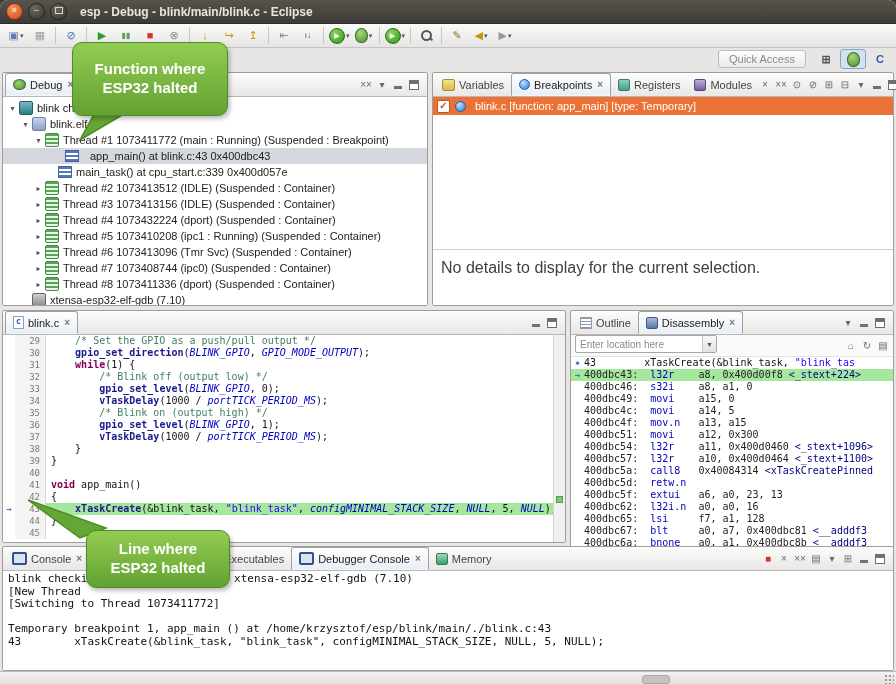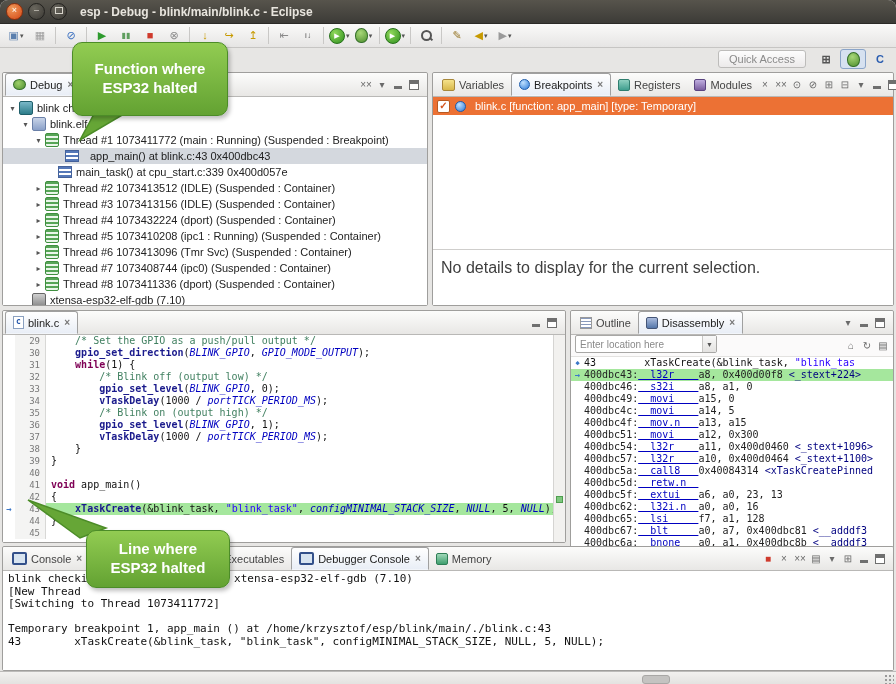--- a/index.html
+++ b/index.html
@@ -108,21 +108,21 @@
     font-family:"Liberation Sans",sans-serif;min-width:0;}
   .loc-arrow{width:13px;height:100%;border-left:1px solid #c8c7c5;display:flex;align-items:center;justify-content:center;
     font-size:7px;color:#555;background:linear-gradient(#f8f8f8,#e4e3e1);}
   .dtool-icons{margin-left:auto;display:flex;gap:4px;align-items:center;}
   .dis-body{position:absolute;top:46px;left:0;right:0;bottom:0;overflow:hidden;background:#fff;
     font-family:"DejaVu Sans Mono",monospace;font-size:10px;}
   .drow{display:flex;height:12px;line-height:12px;white-space:pre;align-items:center;}
   .dgut{width:13px;flex:none;text-align:center;font-size:9px;color:#3c78c8;font-weight:bold;}
   .ddiam{color:#3b78c8;font-size:7px;}
   .drow.cur{background:#a5e79d;}
-  .da{color:#222;} .dm{color:#0000c0;text-decoration:underline;} .dops{color:#222;} .dsym{color:#000080;}
+  .da{color:#222;} .dm{color:#0000c0;} .dops{color:#222;} .dsym{color:#000080;}
   
   #console-panel .tabs .tab:first-child{margin-right:112px;}
   .con-body{position:absolute;top:24px;left:0;right:0;bottom:0;background:#fff;overflow:hidden;
     font-family:"DejaVu Sans Mono",monospace;font-size:11px;color:#111;padding:2px 0 0 5px;box-sizing:border-box;}
   .cl{height:12.5px;line-height:12.5px;white-space:pre;}
   .con-gap{display:inline-block;width:140px;}
   
   .statusbar{position:absolute;left:0;right:0;top:671px;height:13px;background:linear-gradient(#f2f1ef,#e2e1df);border-top:1px solid #bcbbb9;}
   .hthumb{position:absolute;left:642px;top:3px;width:26px;height:7px;border-radius:3px;background:#c4c3c1;border:1px solid #a8a7a5;}
   .grip{position:absolute;right:2px;top:2px;width:10px;height:10px;

